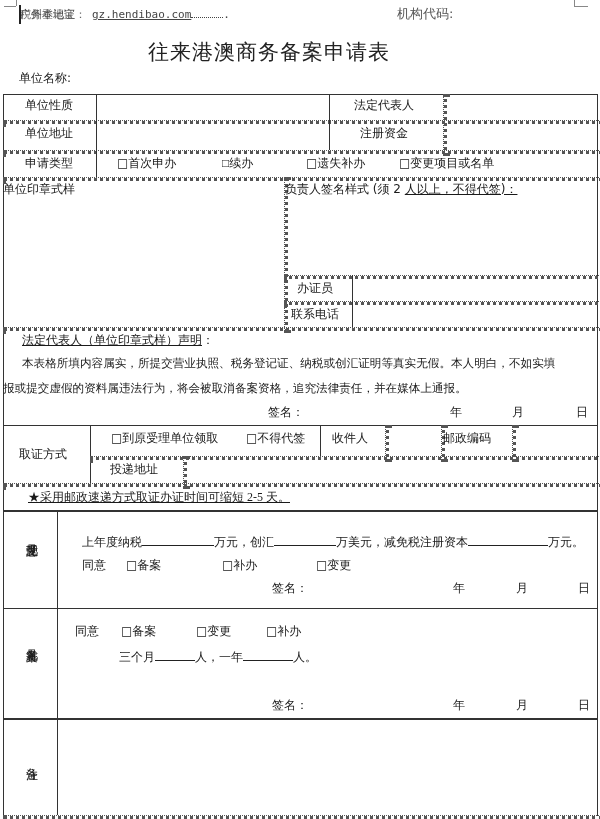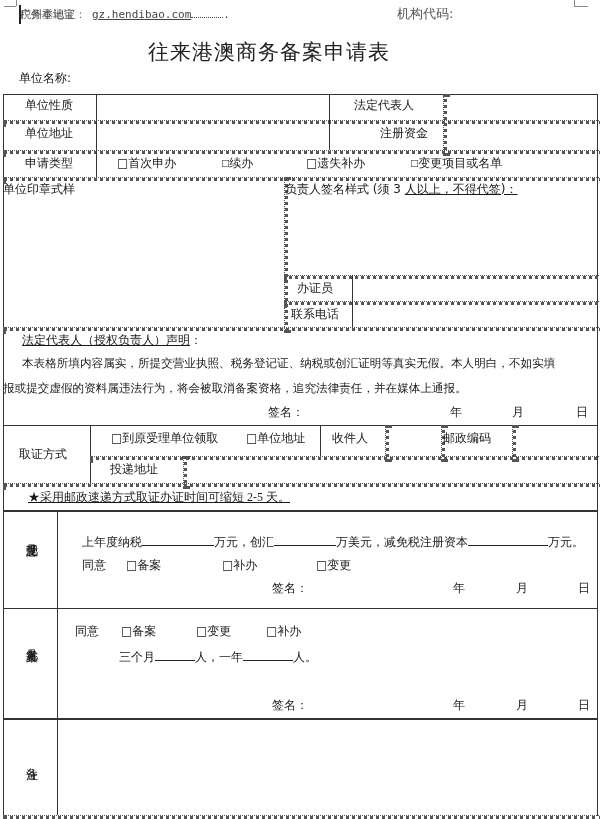--- a/index.html
+++ b/index.html
@@ -71,53 +71,53 @@
 <div class="hl" style="left:3px;top:608px;width:594px;"></div>
 <div class="hl" style="left:3px;top:718px;width:594px;border-top-width:2px;"></div>
 
 <div class="abs" style="left:25px;top:97px;">单位性质</div>
 <div class="abs" style="left:97px;top:95px;width:231px;height:24px;"></div>
 <div class="abs" style="left:354px;top:97px;">法定代表人</div>
 <div class="abs" style="left:444px;top:95px;width:152px;height:24px;"></div>
 
 <div class="abs" style="left:25px;top:125px;">单位地址</div>
 <div class="abs" style="left:97px;top:121px;width:231px;height:28px;"></div>
-<div class="abs" style="left:360px;top:125px;margin-left:20px;">注册资金</div>
+<div class="abs" style="left:360px;top:125px;">注册资金</div>
 <div class="abs" style="left:444px;top:121px;width:152px;height:28px;"></div>
 
 <div class="abs" style="left:25px;top:155px;">申请类型</div>
 <div class="abs cb" style="left:117px;top:155px;">□首次申办</div>
 <div class="abs cb" style="left:222px;top:155px;font-family:Liberation Mono, monospace;">□续办</div>
 <div class="abs cb" style="left:306px;top:155px;">□遗失补办</div>
-<div class="abs cb" style="left:411px;top:155px;font-family:Liberation Mono, monospace;">□变更项目或名单</div>
+<div class="abs cb" style="left:399px;top:155px;">□变更项目或名单</div>
 
 <div class="abs" style="left:3px;top:181px;">单位印章式样</div>
 <div class="abs" style="left:4px;top:198px;width:279px;height:128px;"></div>
 <div class="abs" style="left:285px;top:181px;">
-  <span>负责人签名样式 (须 3 </span><span class="ul">人以上，不得代签)：</span>
+  <span>负责人签名样式 (须 2 </span><span class="ul">人以上，不得代签)：</span>
 </div>
 <div class="abs" style="left:285px;top:198px;width:311px;height:76px;"></div>
 <div class="abs" style="left:297px;top:280px;">办证员</div>
 <div class="abs" style="left:353px;top:276px;width:243px;height:24px;"></div>
 <div class="abs" style="left:291px;top:306px;">联系电话</div>
 <div class="abs" style="left:353px;top:302px;width:243px;height:24px;"></div>
 
 <div class="abs" style="left:22px;top:332px;">
-  <span class="ul">法定代表人（授权负责人）声明</span><span>：</span>
+  <span class="ul">法定代表人（单位印章式样）声明</span><span>：</span>
 </div>
 <div class="abs" style="left:22px;top:356px;font-size:11.6px;">本表格所填内容属实，所提交营业执照、税务登记证、纳税或创汇证明等真实无假。本人明白，不如实填</div>
 <div class="abs" style="left:3px;top:381px;font-size:11.6px;">报或提交虚假的资料属违法行为，将会被取消备案资格，追究法律责任，并在媒体上通报。</div>
 <div class="abs" style="left:268px;top:404px;">签名：</div>
 <div class="abs" style="left:450px;top:404px;">年</div>
 <div class="abs" style="left:512px;top:404px;">月</div>
 <div class="abs" style="left:576px;top:404px;">日</div>
 
 <div class="abs" style="left:19px;top:446px;">取证方式</div>
 <div class="abs cb" style="left:111px;top:430px;">□到原受理单位领取</div>
-<div class="abs cb" style="left:246px;top:430px;">□单位地址</div>
+<div class="abs cb" style="left:246px;top:430px;">□不得代签</div>
 <div class="abs" style="left:332px;top:430px;">收件人</div>
 <div class="abs" style="left:386px;top:426px;width:54px;height:29px;"></div>
 <div class="abs" style="left:443px;top:430px;">邮政编码</div>
 <div class="abs" style="left:513px;top:426px;width:83px;height:29px;"></div>
 <div class="abs" style="left:110px;top:461px;">投递地址</div>
 <div class="abs" style="left:184px;top:457px;width:412px;height:25px;"></div>
 <div class="abs ul" style="left:28px;top:489px;font-family:Liberation Serif, serif;">★采用邮政速递方式取证办证时间可缩短 2-5 天。</div>
 
 <div class="abs vert" style="left:23px;top:535px;">受理意见</div>
 <div class="abs" style="left:82px;top:533px;">

